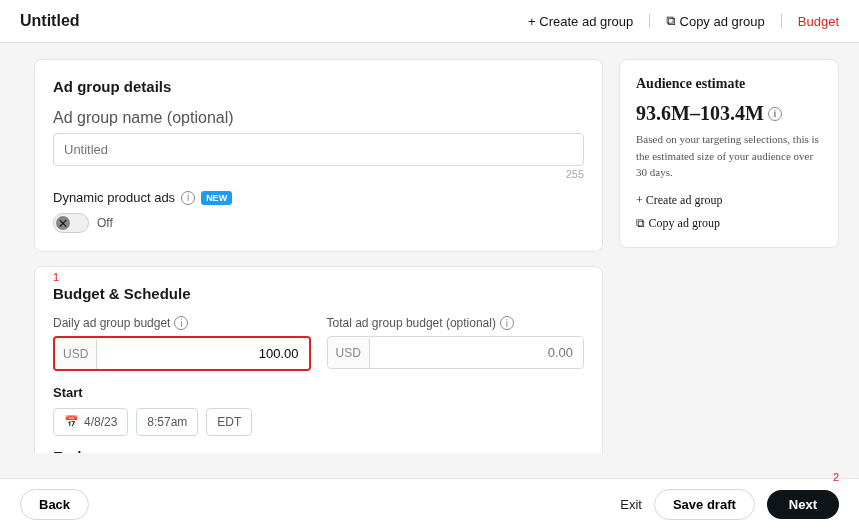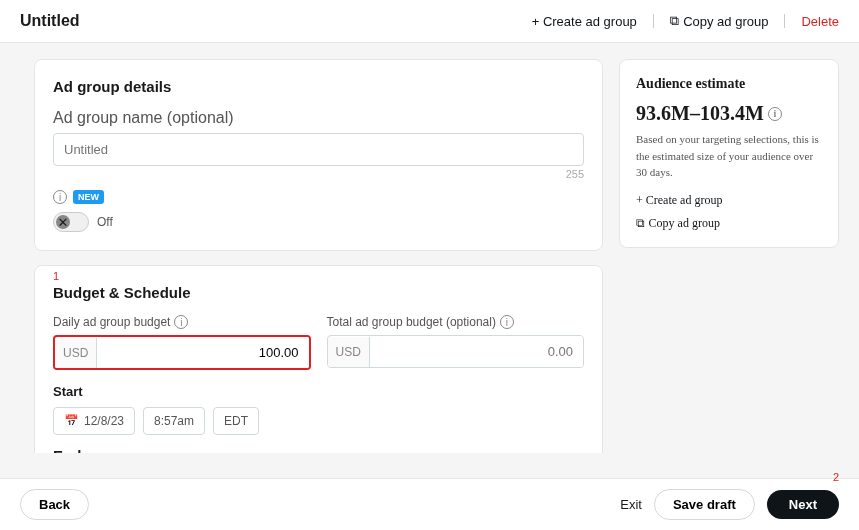--- a/index.html
+++ b/index.html
@@ -366,37 +366,38 @@
 <div class="top-bar">
   <span class="top-bar-title">Untitled</span>
   <div class="top-bar-actions">
     <a href="#">+ Create ad group</a>
     <div class="divider"></div>
     <a href="#">
       <span>⧉</span>
       <span>Copy ad group</span>
     </a>
     <div class="divider"></div>
-    <a href="#" class="delete-link">Delete</a>
+    <a href="#" class="delete-link">Budget</a>
   </div>
 </div>
 
 <div class="main-content">
 
   <div class="left-panel">
 
     <div class="card">
       <div class="card-title">Ad group details</div>
 
       <label class="form-label">Ad group name (optional)</label>
       <input type="text" class="text-input" placeholder="Untitled" style="">
       <div class="char-count">255</div>
 
       <div class="toggle-section">
         <div class="toggle-label-row">
+          <span class="toggle-label">Dynamic product ads</span>
           <span class="info-icon">i</span>
           <span class="badge-new">NEW</span>
         </div>
         <div class="toggle-row">
           <div class="toggle-switch">
             <div class="knob">✕</div>
           </div>
           <span class="toggle-off-label">Off</span>
         </div>
       </div>
@@ -431,21 +432,21 @@
             <input type="text" class="budget-input" placeholder="0.00" style="">
           </div>
         </div>
       </div>
 
       <div class="schedule-section">
         <div class="schedule-label">Start</div>
         <div class="schedule-inputs">
           <div class="schedule-input-box">
             <span>📅</span>
-            <span>12/8/23</span>
+            <span>4/8/23</span>
           </div>
           <div class="schedule-input-box">
             <span>8:57am</span>
           </div>
           <div class="schedule-input-box">
             <span>EDT</span>
           </div>
         </div>
       </div>
 

